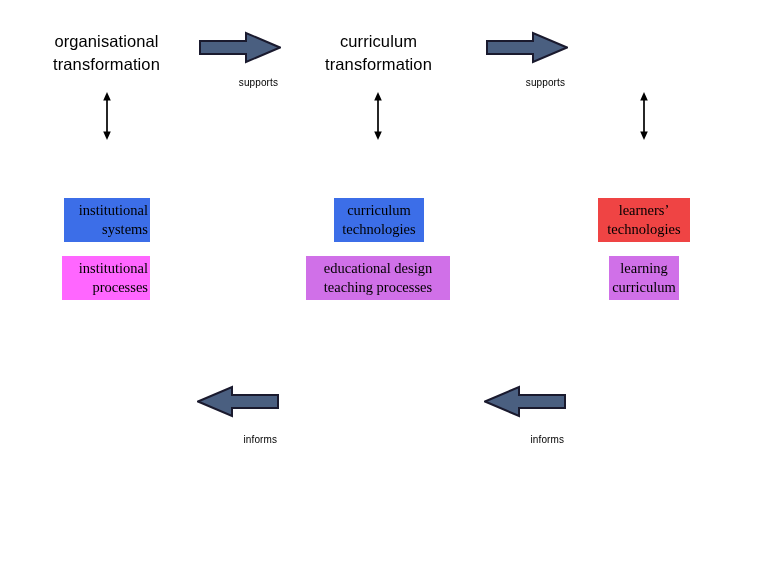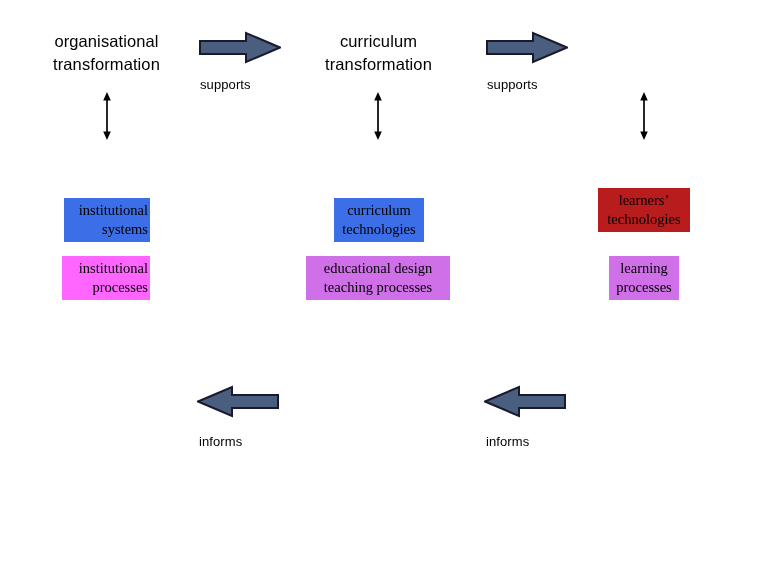--- a/index.html
+++ b/index.html
@@ -36,23 +36,23 @@
   }
 
   
   .block-arrow {
     position: absolute;
   }
 
   
   .rel-label {
     position: absolute;
-    text-align: left;
+    text-align: right;
     font-family: "Liberation Sans", sans-serif;
-    font-size: 13px;
+    font-size: 10px;
     color: #000000;
     letter-spacing: 0.1px;
   }
 
   
   .concept-box {
     position: absolute;
     display: flex;
     flex-direction: column;
     align-items: center;
@@ -123,25 +123,25 @@
 
 
   <div class="vert-arrow" style="left:629px; top:92px;">
     <svg width="30" height="48" viewBox="0 0 30 48" aria-hidden="true">
       <line x1="15" y1="6" x2="15" y2="42" stroke="#000000" stroke-width="1.7"></line>
       <polygon points="15,0 11.2,8.5 18.8,8.5" fill="#000000"></polygon>
       <polygon points="15,48 11.2,39.5 18.8,39.5" fill="#000000"></polygon>
     </svg>
   </div>
 
-  <div class="concept-box" style="left:598px; top:160px; width:92px; height:44px; background:#b91c1c;">learners’
+  <div class="concept-box" style="left:598px; top:170px; width:92px; height:44px; background:#ef4444;">learners’
 technologies</div>
 
   <div class="concept-box" style="left:609px; top:228px; width:70px; height:44px; background:#D070E8;">learning
-processes</div>
+curriculum</div>
 
   <div class="block-arrow" style="left:197px; top:385px;">
     <svg width="82" height="33" viewBox="0 0 82 33" aria-hidden="true">
       <polygon points="81,10 35,10 35,2 1,16.5 35,31 35,23 81,23" fill="#4A5F80" stroke="#1A1A2E" stroke-width="2" stroke-linejoin="miter"></polygon>
     </svg>
   </div>
   <div class="rel-label" style="left:199px; top:434px; width:78px;">informs</div>
 
   <div class="block-arrow" style="left:484px; top:385px;">
     <svg width="82" height="33" viewBox="0 0 82 33" aria-hidden="true">

